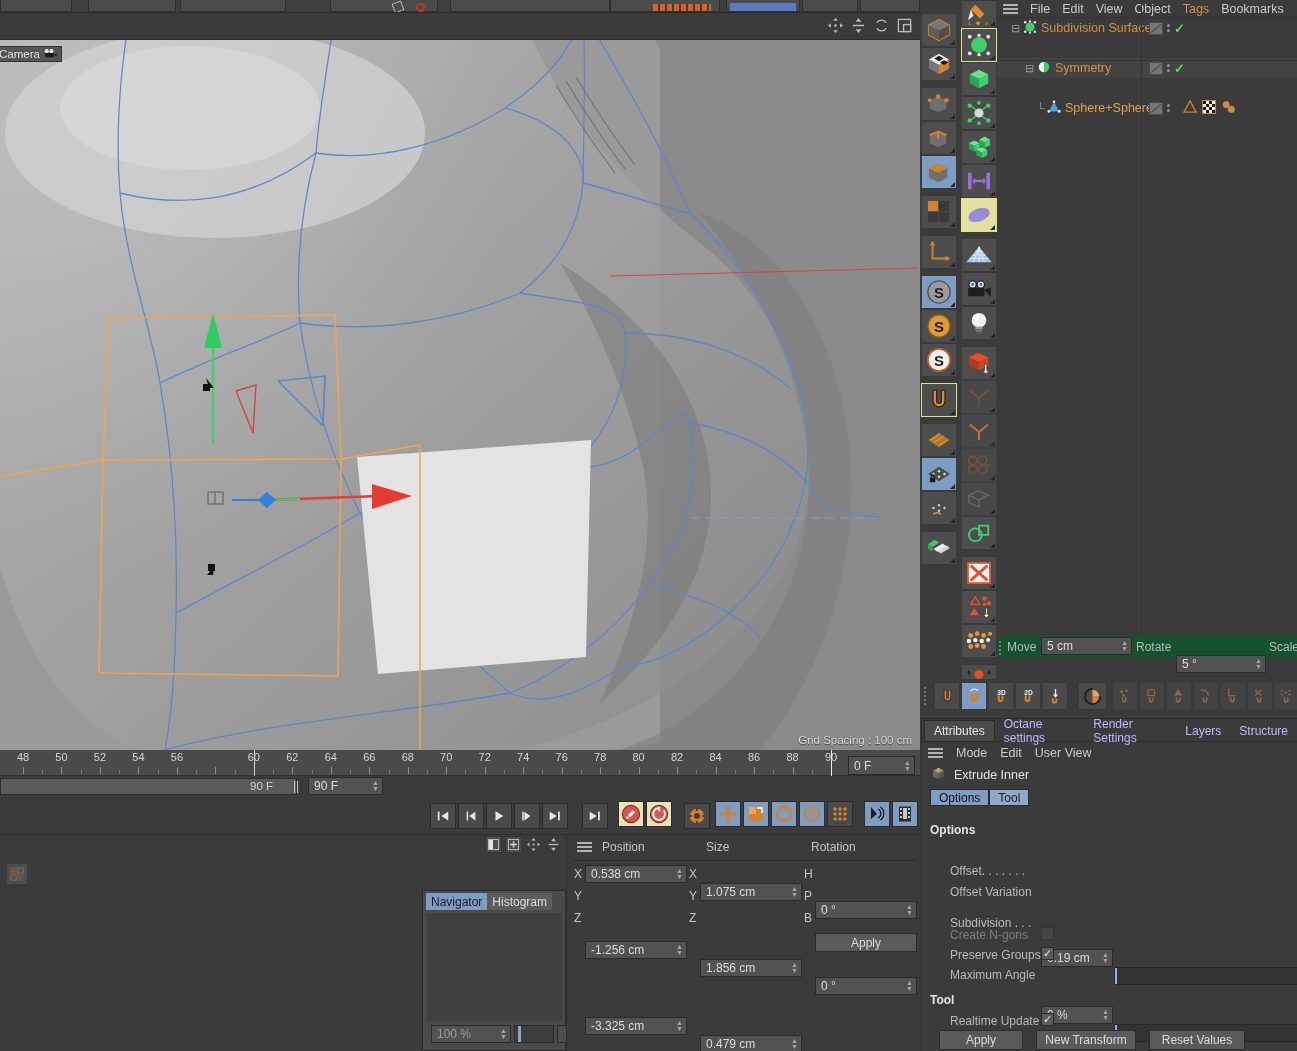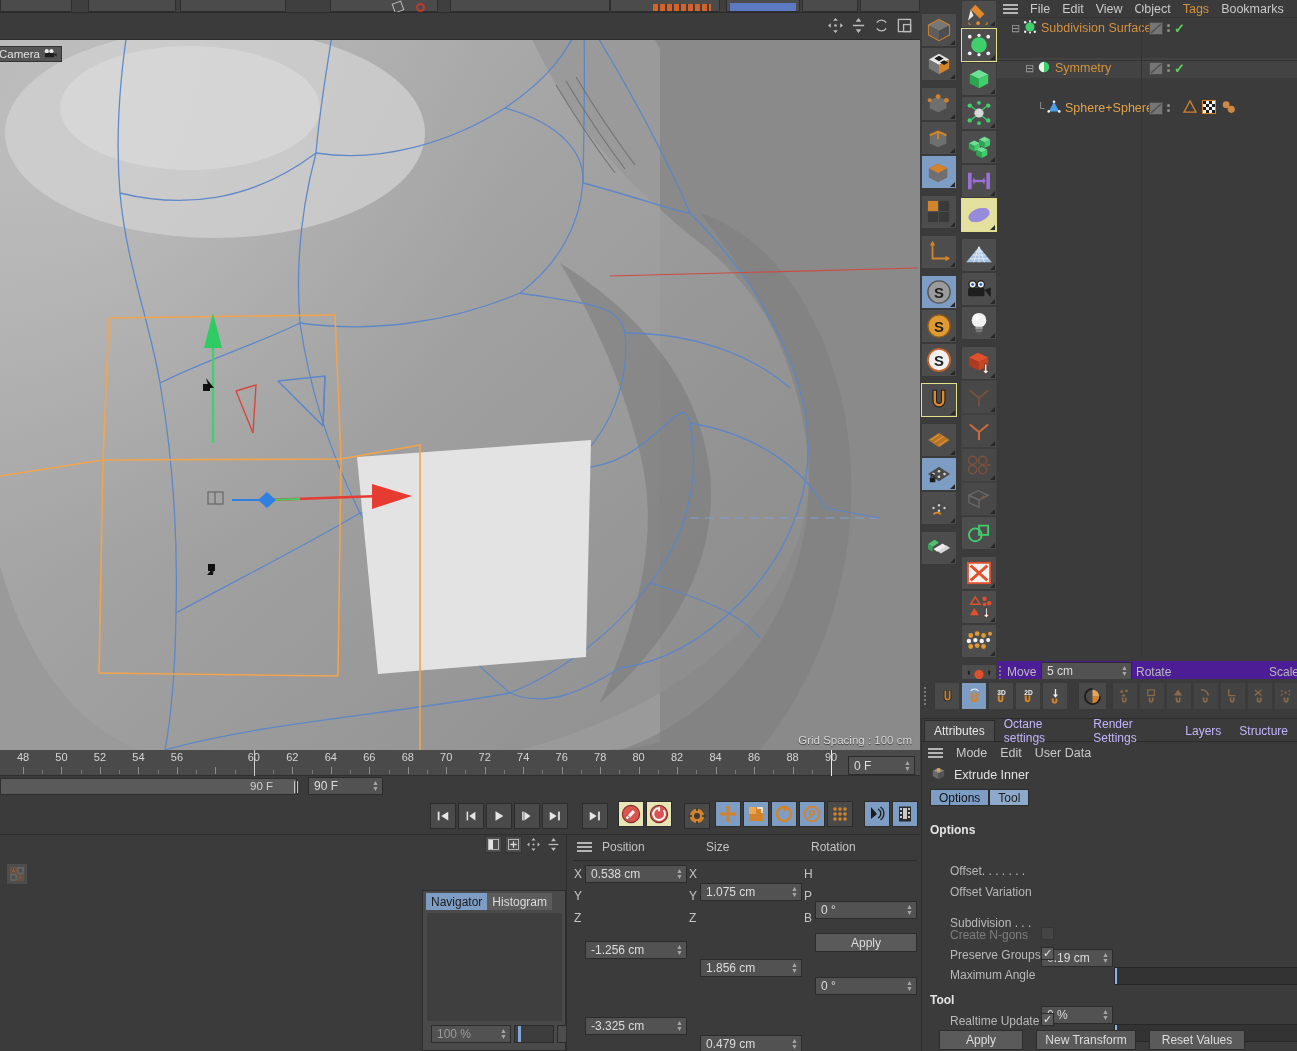--- a/index.html
+++ b/index.html
@@ -124,21 +124,21 @@
   .omtagcol { position:absolute; left:152px; top:0; height:20px;
               display:flex; align-items:center; gap:4px; }
   .omiconcol { position:absolute; left:186px; top:0; height:20px;
                display:flex; align-items:center; gap:5px; }
   .greytag { width:14px; height:13px; background:#757575; border:1px solid #4a4a4a; }
   .dots3 { display:flex; flex-direction:column; gap:2px; }
   .dots3 i { width:3px; height:3px; border-radius:50%; background:#8f8f8f; display:block; }
   .check { color:#5fd05f; font-size:13px; font-weight:bold; line-height:1; }
 
   
-  #mrsbar { left:997px; top:661px; width:300px; height:22px; background:#4c1d95; }
+  #mrsbar { left:997px; top:636px; width:300px; height:22px; background:#14532d; }
   #modebar { left:921px; top:679px; width:376px; height:40px; background:#3b3b3b;
              border-bottom:1px solid #2c2c2c; }
   .mb { width:26px; height:28px; background:#4a4a4a; border:1px solid #3a3a3a;
         display:flex; align-items:center; justify-content:center; position:relative;
         cursor:pointer; }
   .mb.sel { background:#7d9dc4; }
   .mb.dim { background:#434343; border-color:#3b3b3b; }
 
   
   #attrs { left:921px; top:719px; width:376px; height:332px; background:#3b3b3b;
@@ -1384,21 +1384,21 @@
     </div>
 
     <div id="attrmenu">
       <span class="hamb">
           <i></i>
           <i></i>
           <i></i>
         </span>
       <span class="menutxt">Mode</span>
       <span class="menutxt">Edit</span>
-      <span class="menutxt">User Data</span>
+      <span class="menutxt">User View</span>
     </div>
 
     <div class="objhdr">
       <span>
         <svg width="17" height="17" viewBox="0 0 18 18">
           <path d="M3 6 L9 3 L15 6 L9 9z" fill="#8a8a8a"></path>
           <path d="M3 6 L9 9 L9 15 L3 12z" fill="#6a6a6a"></path>
           <path d="M15 6 L9 9 L9 15 L15 12z" fill="#555"></path>
           <circle cx="9" cy="5.2" r="2" fill="#e0a24d"></circle>
         </svg></span>

